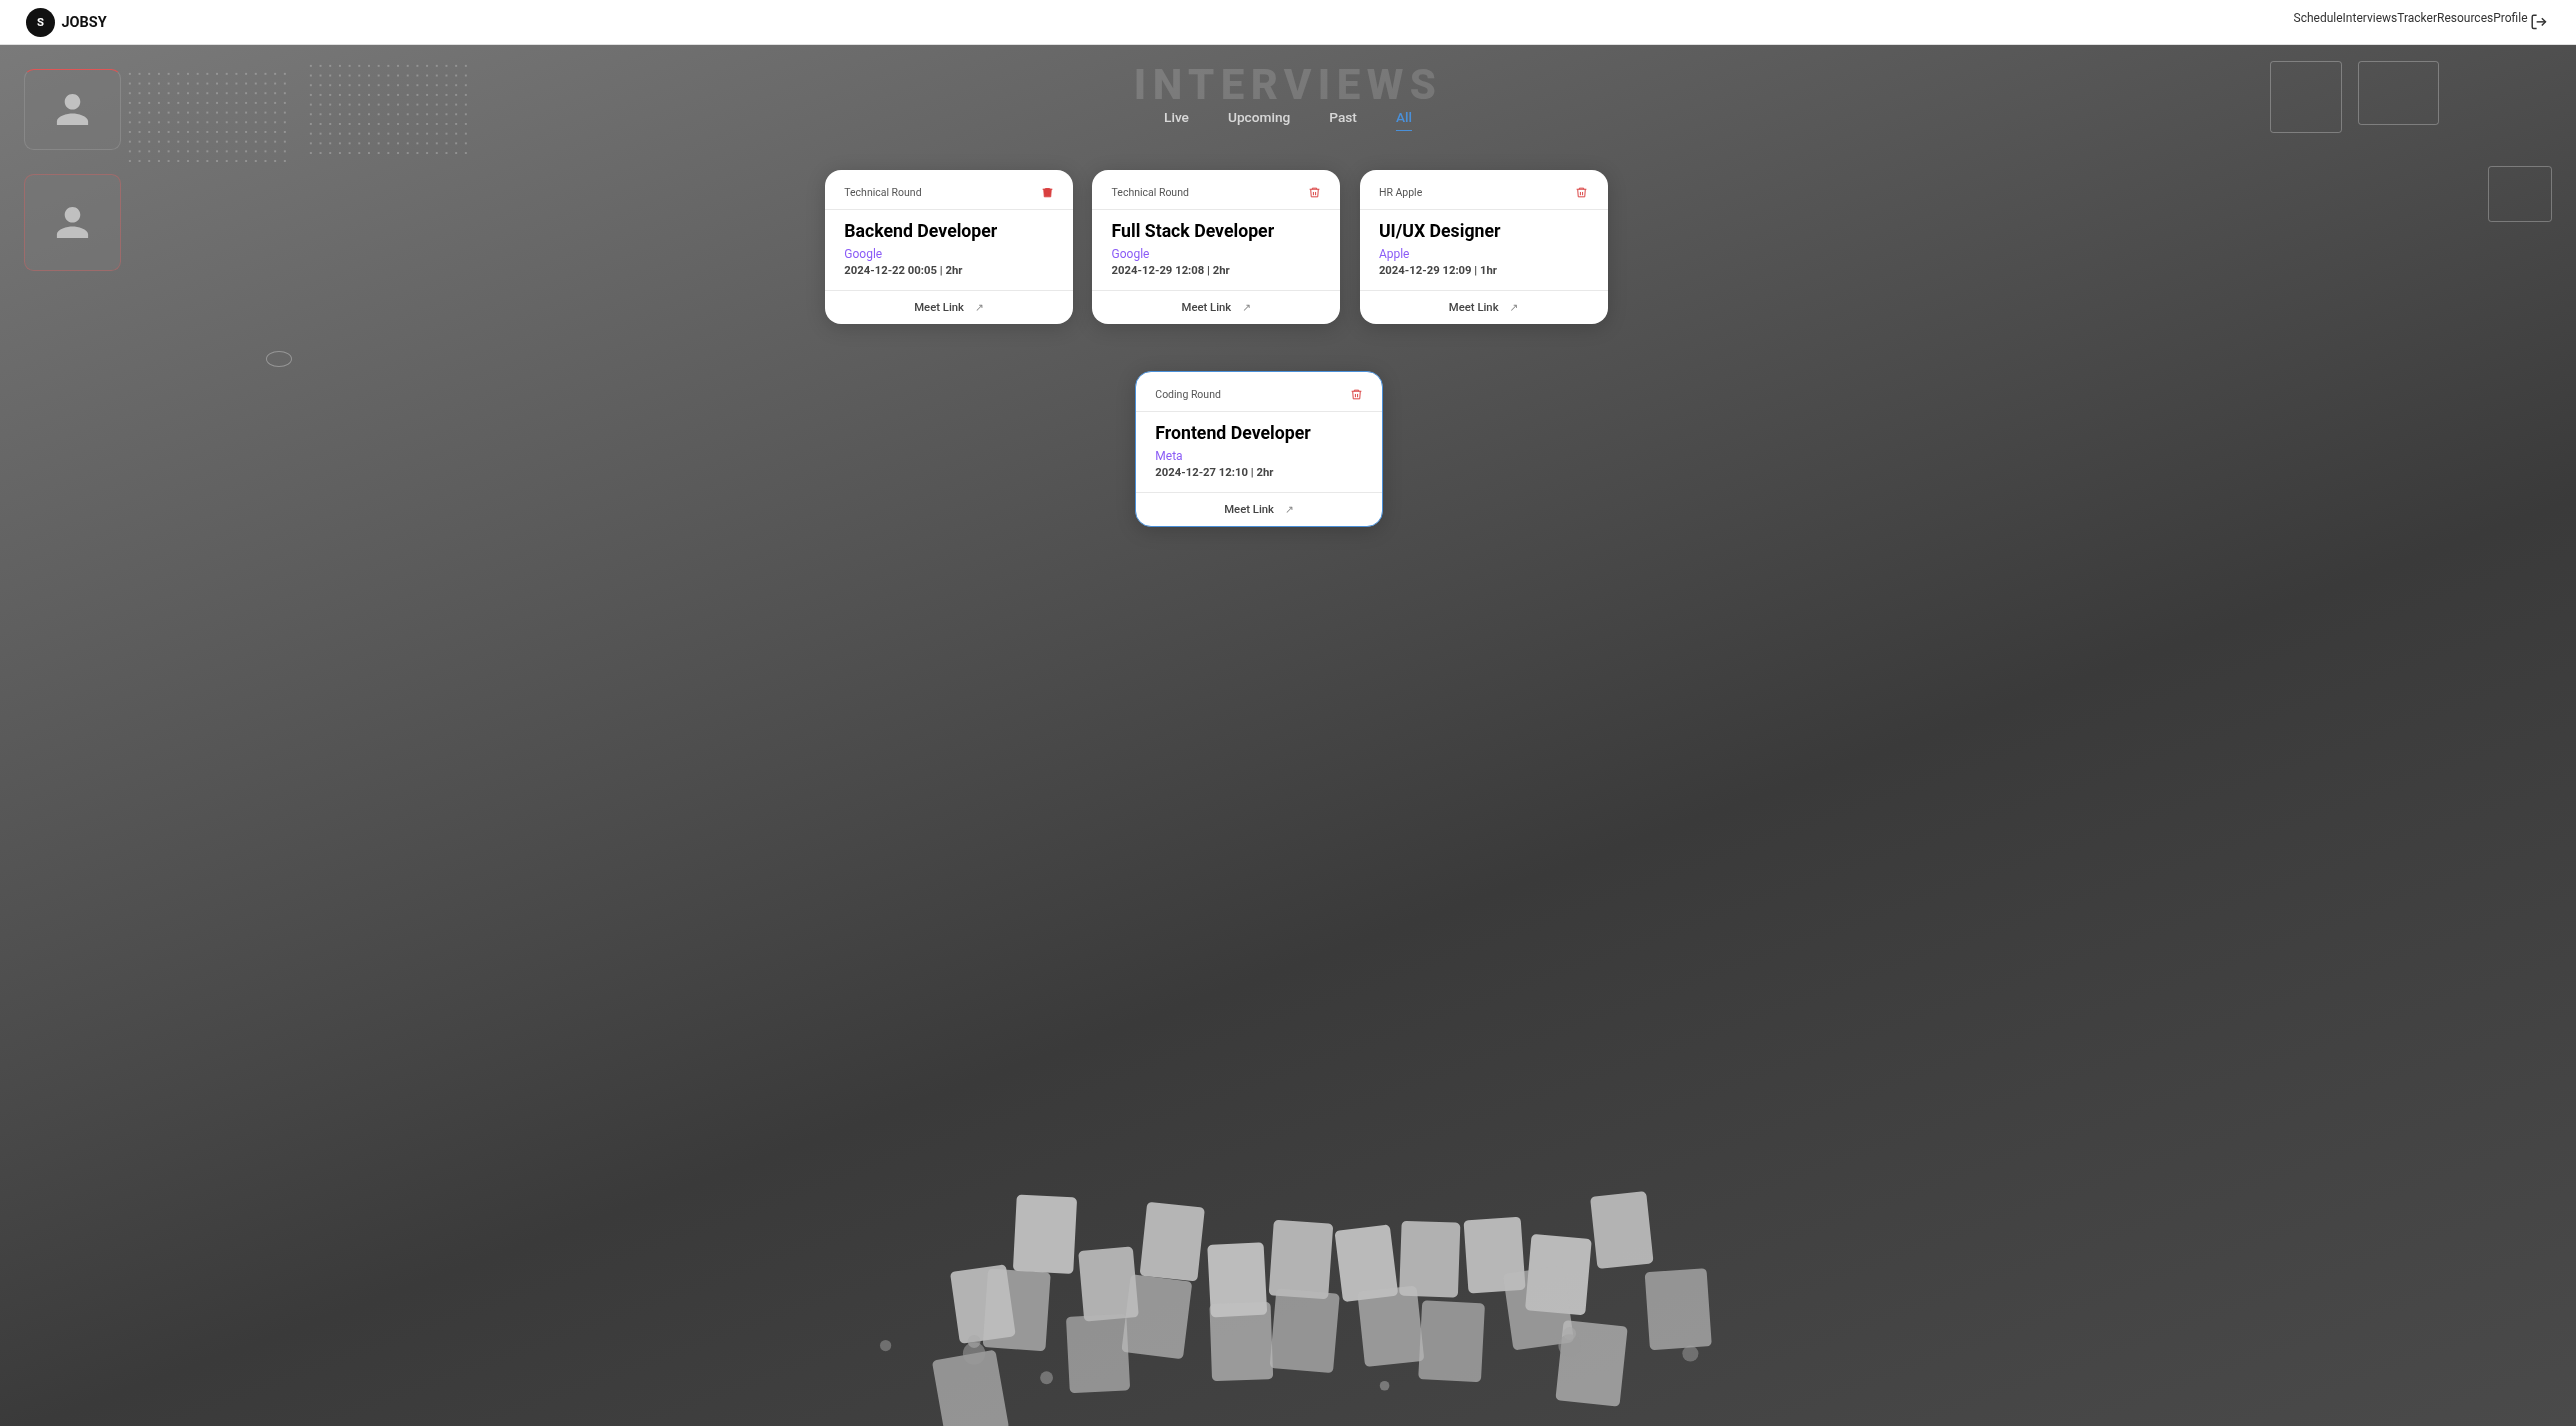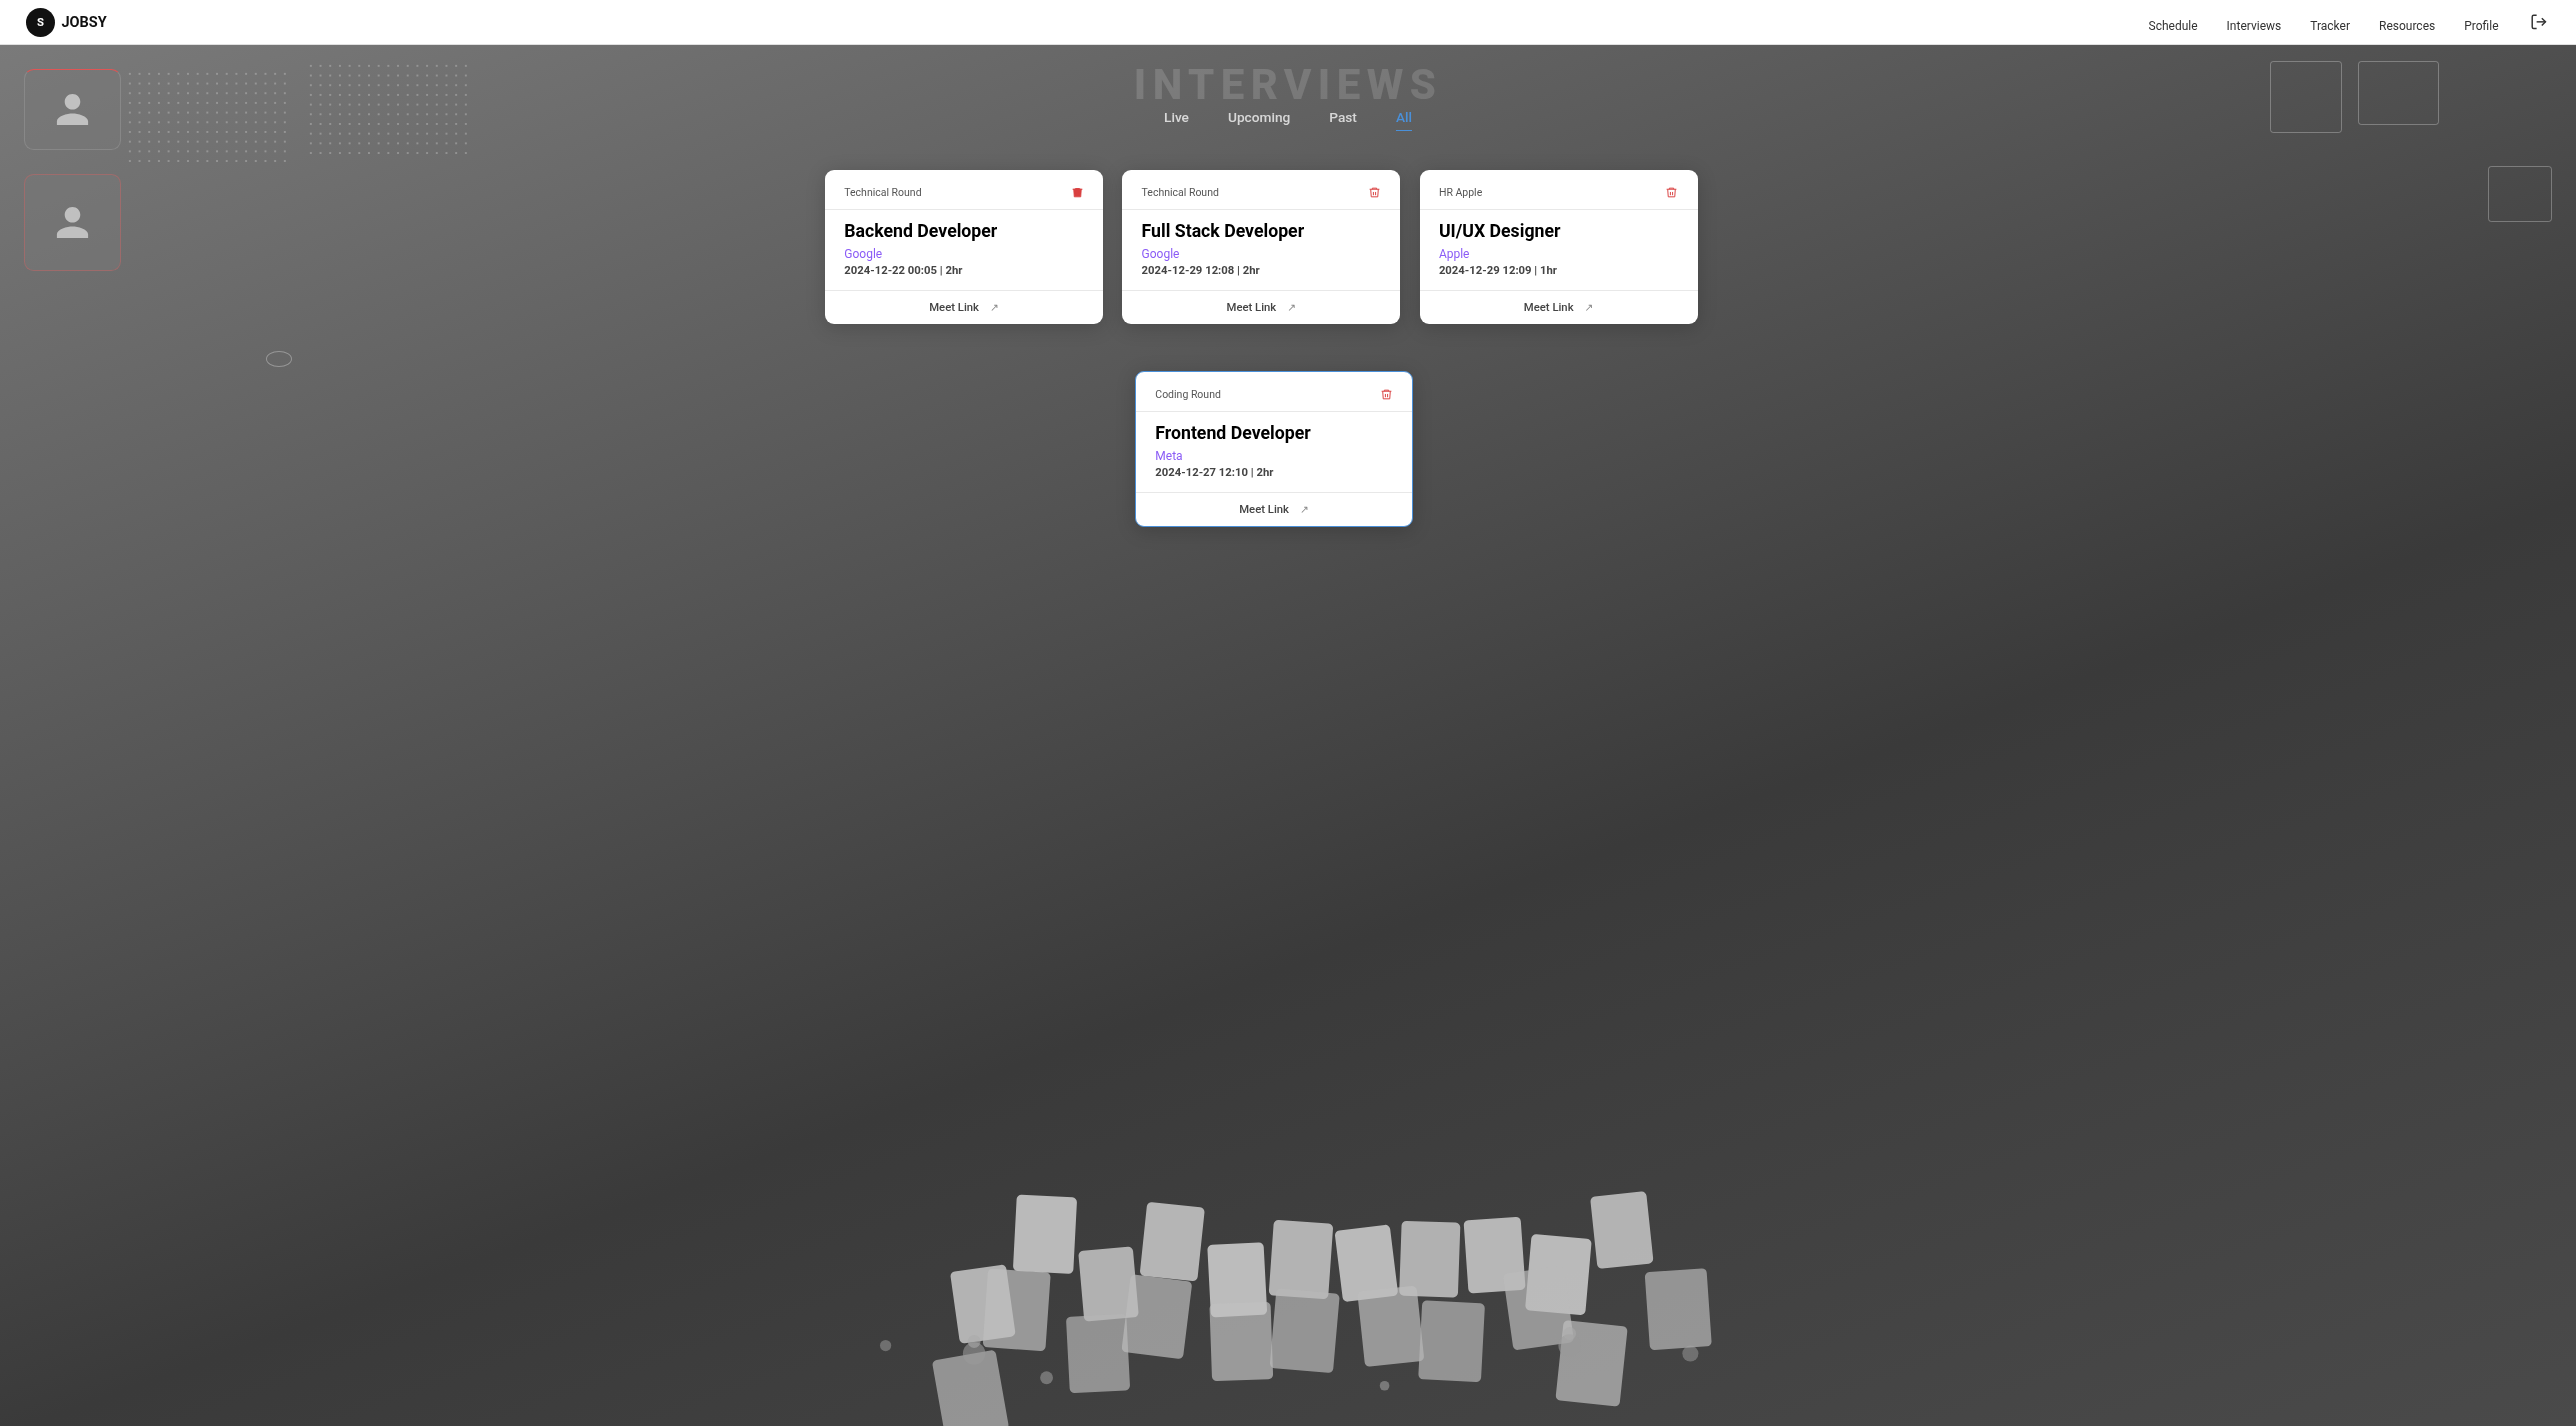--- a/index.html
+++ b/index.html
@@ -38,22 +38,21 @@
       border-radius: 50%;
       display: flex;
       align-items: center;
       justify-content: center;
       color: white;
       font-weight: 700;
       font-size: 11.3px;
     }
     .navbar-nav {
       display: flex;
-      align-items: flex-end;
-      gap: 29px;
+      align-items: flex-start;
     }
     .nav-item {
       font-size: 12px;
       color: #333;
       cursor: pointer;
       text-decoration: none;
     }
     .nav-logout {
       width: 22.5px;
       height: 22.5px;
@@ -148,23 +147,23 @@
       transform: translateX(-50%);
       display: flex;
       gap: 19.3px;
       z-index: 10;
       width: 926px;
     }
 
     
     .interview-card {
       background: #ffffff;
-      border-radius: 9px;
+      border-radius: 16px;
       padding: 16px 19.3px 0 19.3px;
-      width: 278px;
+      width: 248px;
       box-shadow: 0 3.2px 19.3px rgba(0,0,0,0.18);
       flex-shrink: 0;
     }
     .interview-card.highlighted {
       border: 1.6px solid #4a90d9;
     }
     .card-header {
       display: flex;
       align-items: center;
       justify-content: space-between;

